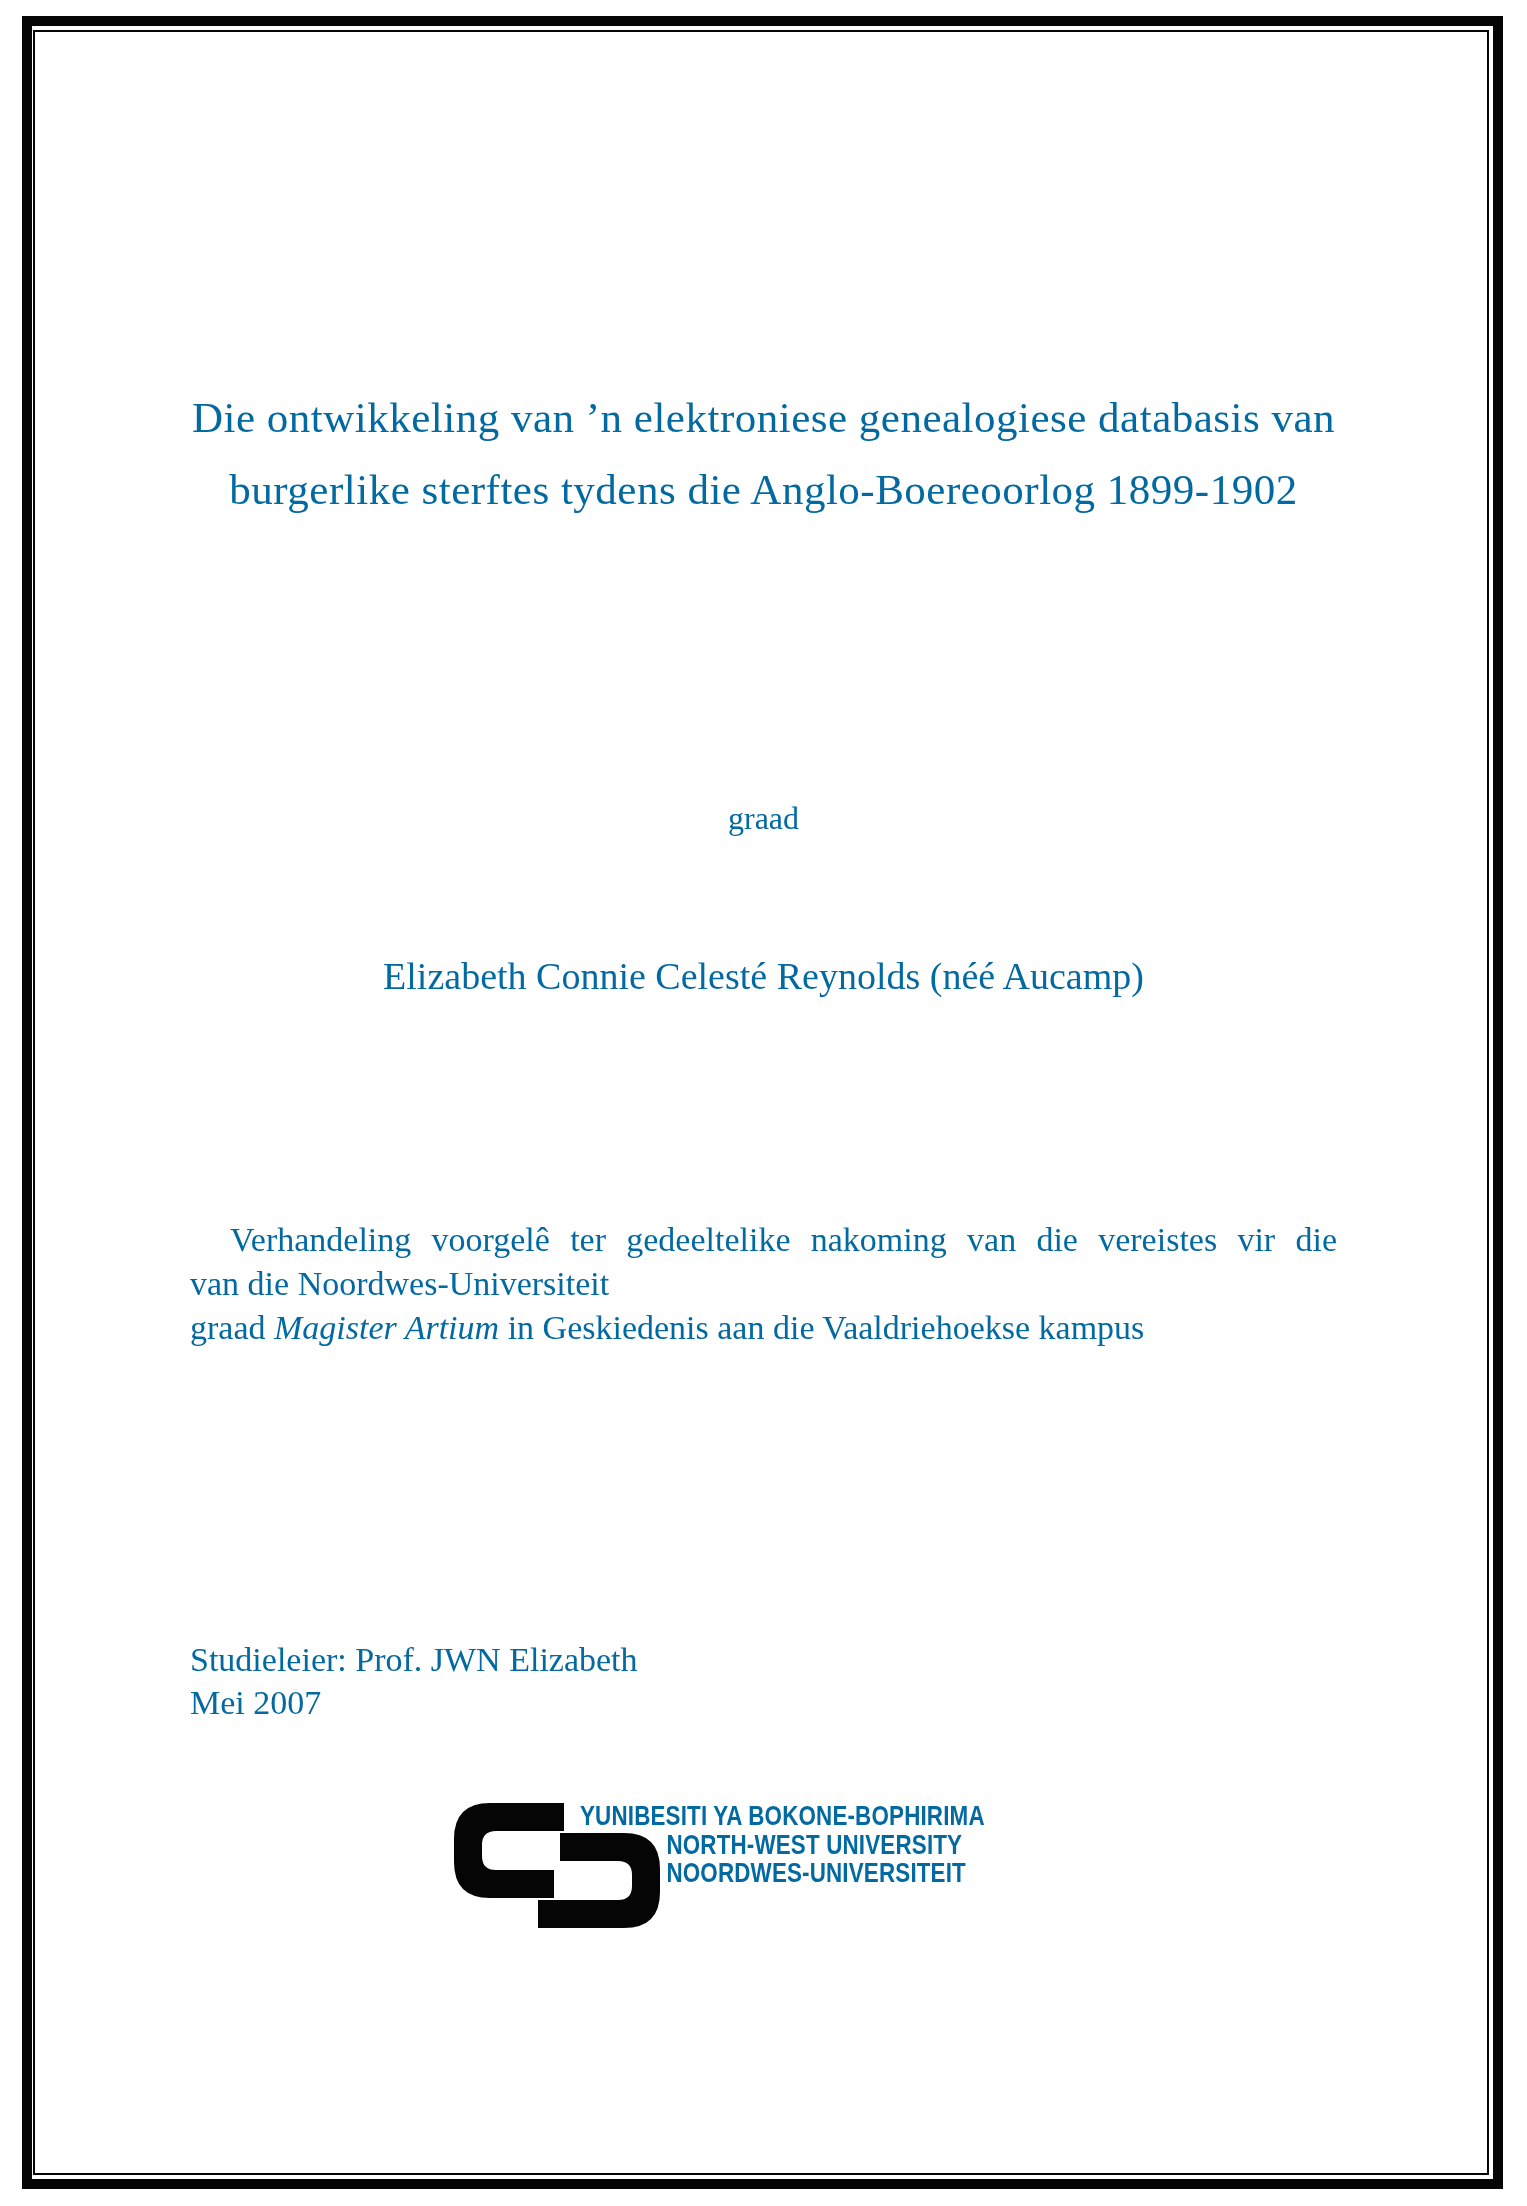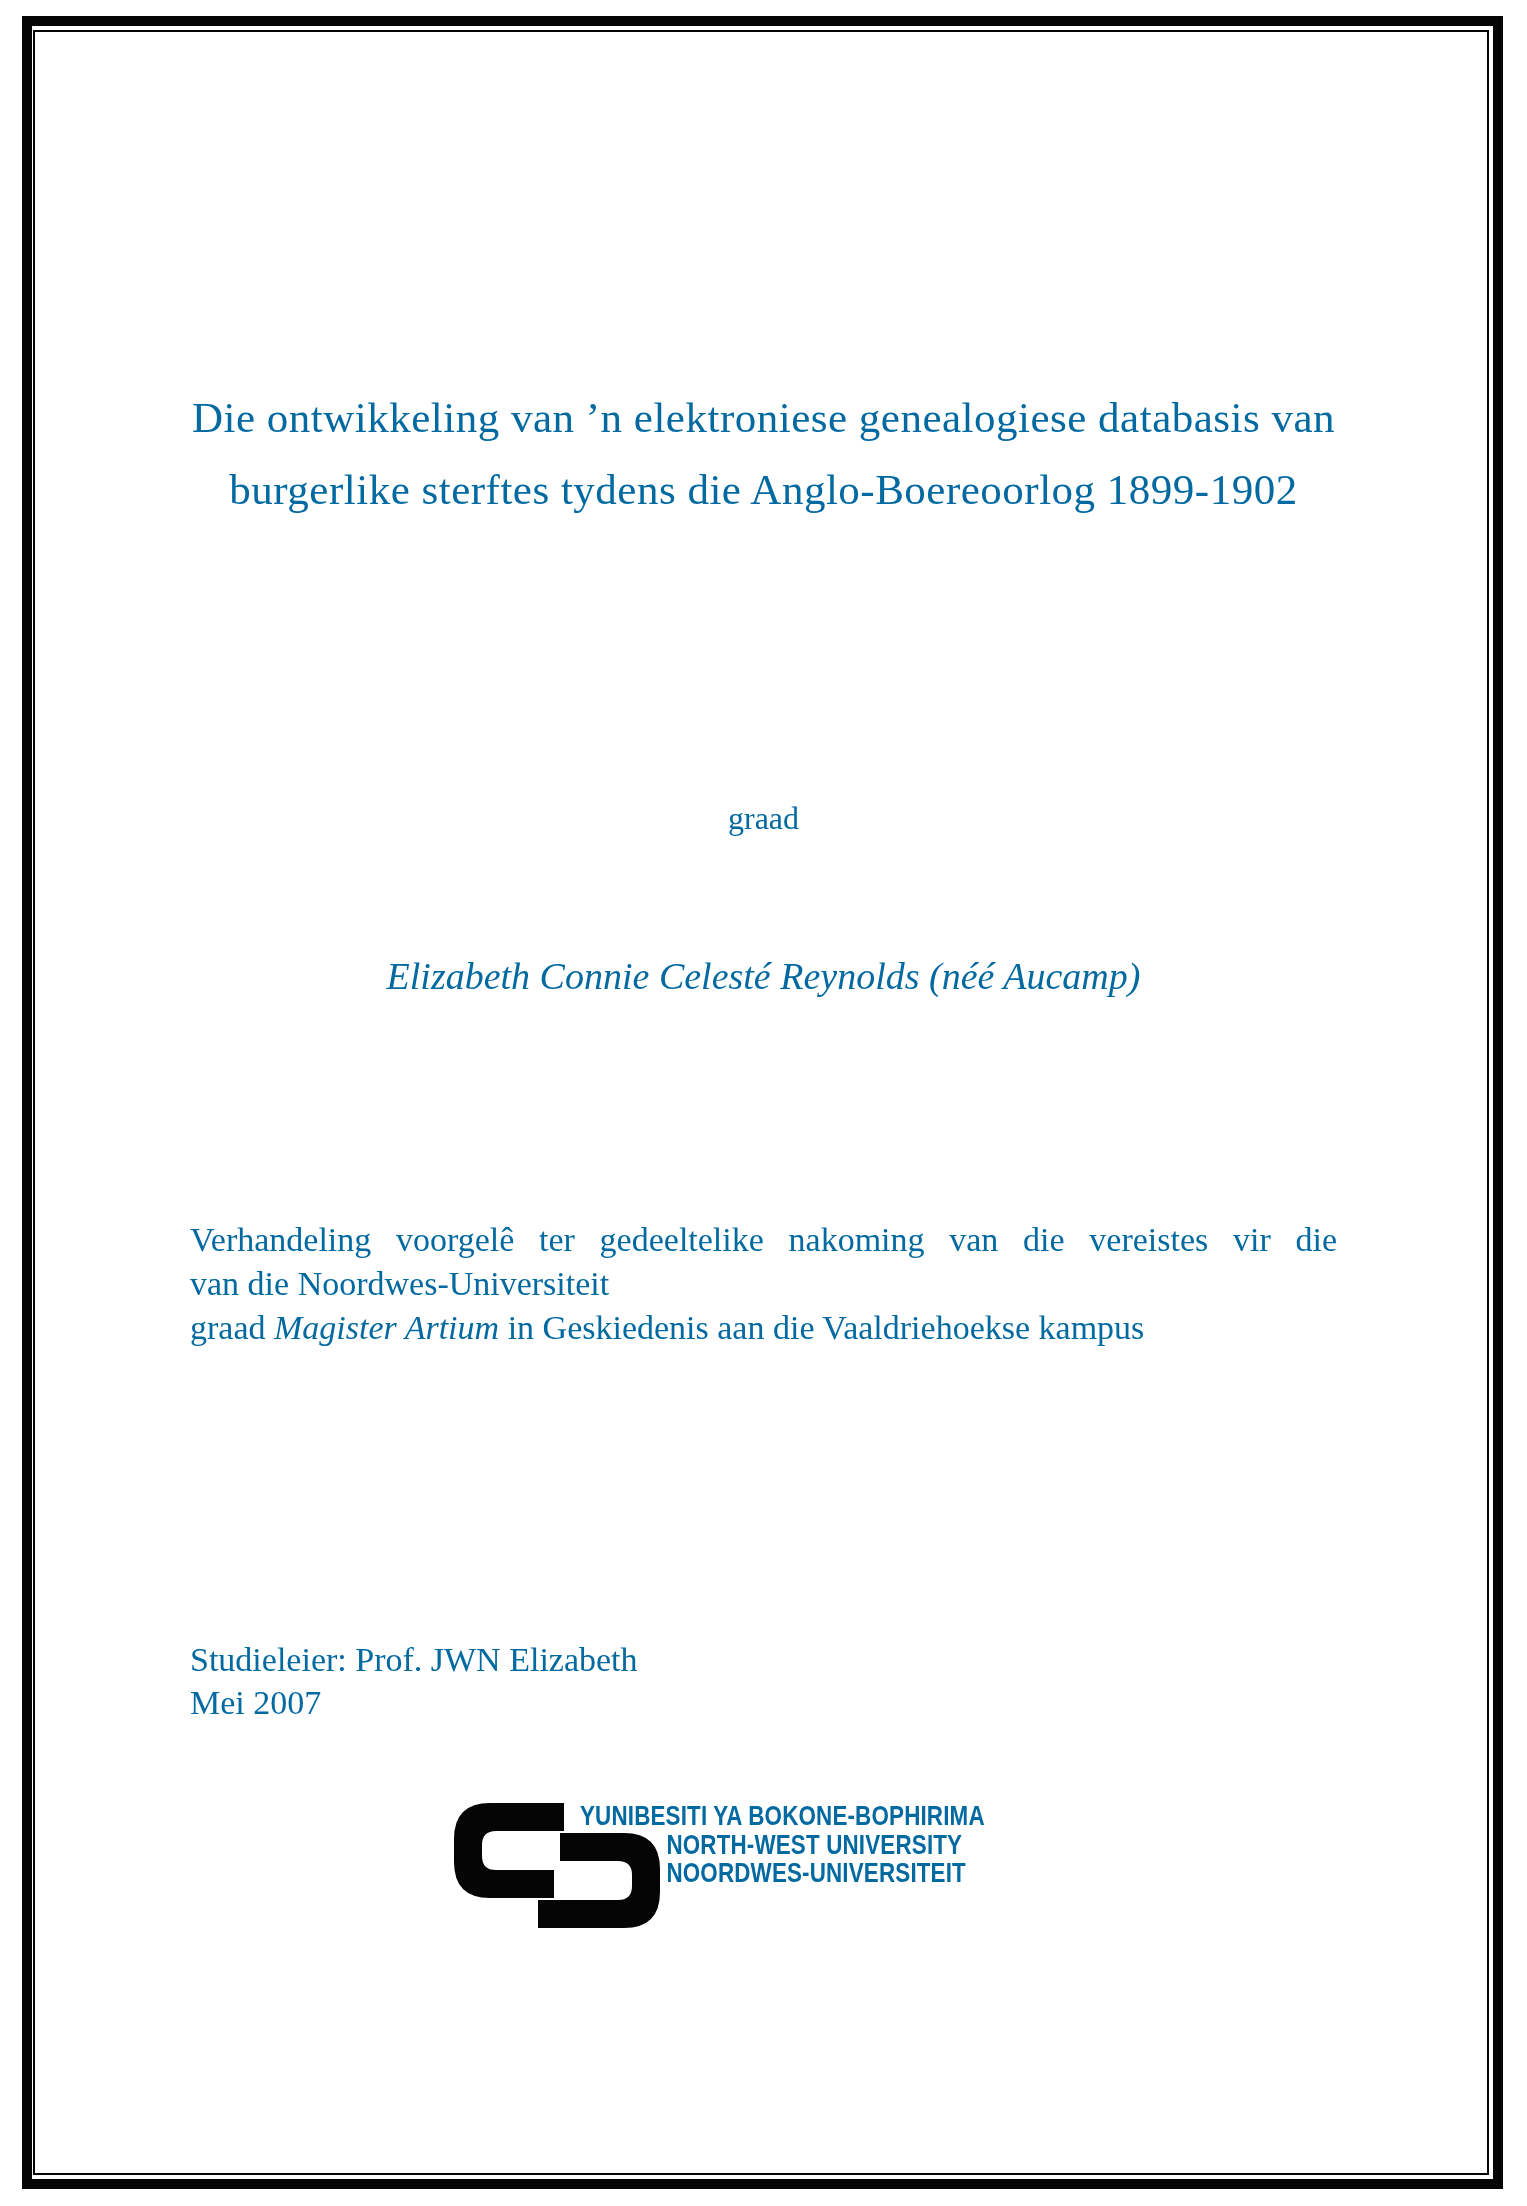--- a/index.html
+++ b/index.html
@@ -53,33 +53,33 @@
     text-align: center;
     font-size: 32px;
   }
   .author {
     position: absolute;
     top: 954px;
     left: 0;
     width: 100%;
     text-align: center;
     font-size: 38px;
-    font-style: italic;
   }
   .statement {
     position: absolute;
     top: 1218px;
     left: 0;
     width: 100%;
     font-size: 34px;
     line-height: 44px;
   }
   .statement .justified {
     text-align: justify;
     text-align-last: justify;
+    margin-left: 40px;
   }
   .statement .italic { font-style: italic; }
   .supervisor-block {
     position: absolute;
     top: 1638px;
     left: 0;
     width: 100%;
     font-size: 34px;
     line-height: 43px;
   }

